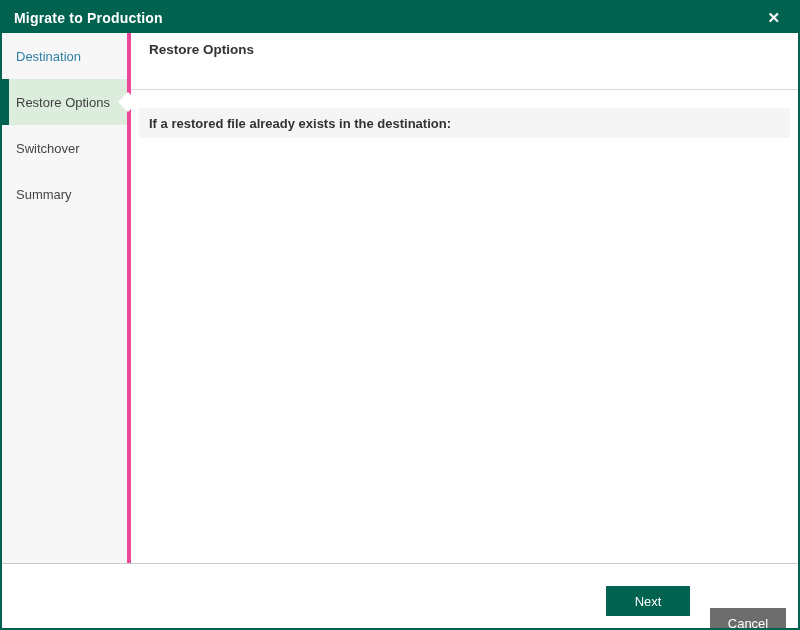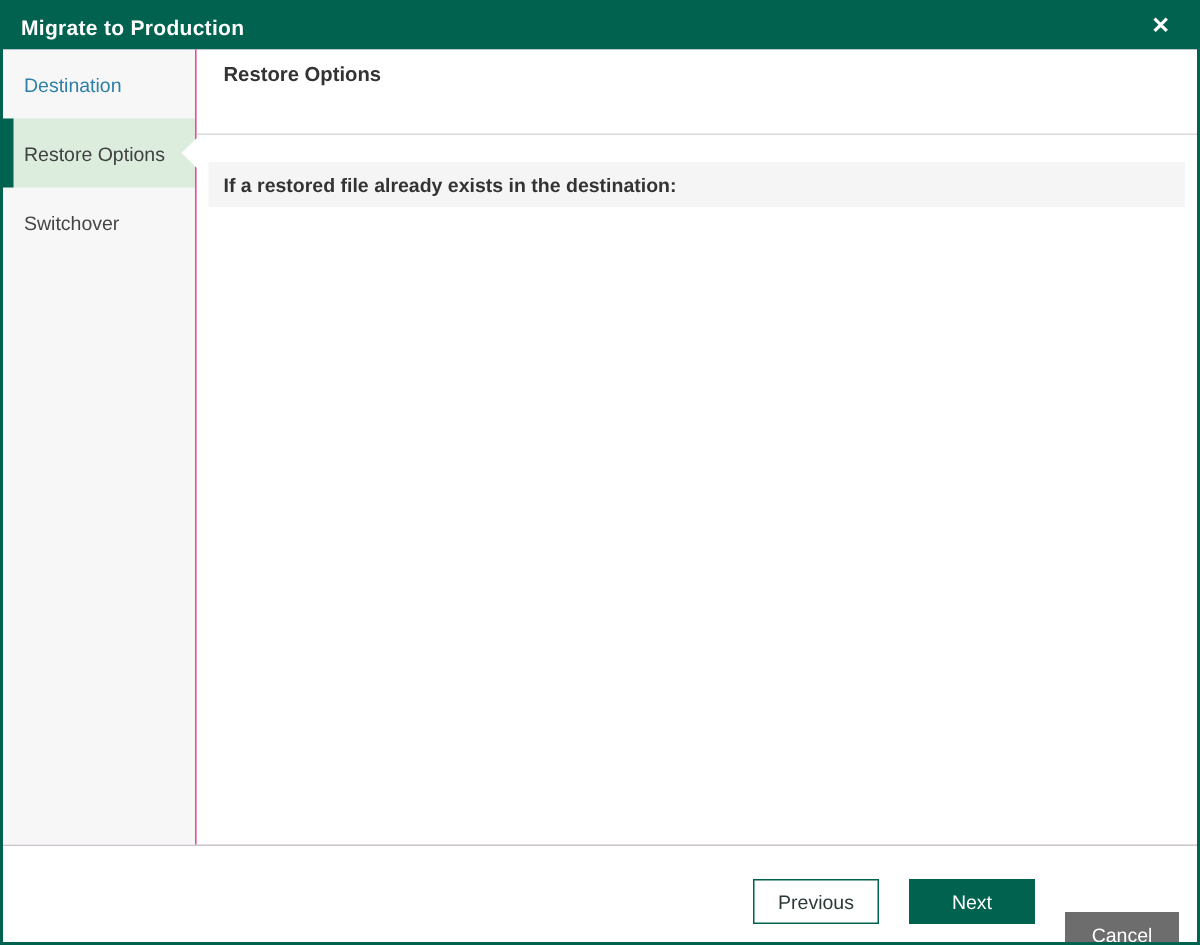--- a/index.html
+++ b/index.html
@@ -24,21 +24,21 @@
   .titlebar .close{
     margin-left:auto;cursor:pointer;
     font-size:15px;line-height:1;color:#ffffff;
     padding:2px 6px;font-weight:bold;
   }
   
   .main{flex:0 0 530px;height:530px;display:flex;}
   .sidebar{
     width:129px;flex:0 0 129px;
     background:#f7f7f7;
-    border-right:1px solid #ec4899;
+    border-right:4px solid #ec4899;
     position:relative;
   }
   .step{
     height:46px;display:flex;align-items:center;
     padding-left:14px;cursor:pointer;position:relative;
     color:#444444;
   }
   .step.completed{color:#2f7fa6;}
   .step.active{
     background:#dcedde;color:#404040;
@@ -112,31 +112,33 @@
     <div class="sidebar">
       <div class="step completed">
         <span>Destination</span>
       </div>
       <div class="step active">
         <span>Restore Options</span>
       </div>
       <div class="step">
         <span>Switchover</span>
       </div>
+      <div class="step">
+        <span>Summary</span>
+      </div>
     </div>
 
     <div class="content">
       <div class="content-header">
         <div class="h-title">Restore Options</div>
       </div>
 
       <div class="section-strip">If a restored file already exists in the destination:</div>
 
     </div>
   </div>
 
   <div class="footer">
-    <button class="btn btn-previous">Previous</button>
     <button class="btn btn-next">Next</button>
     <button class="btn btn-cancel">Cancel</button>
   </div>
 
 </div>
 
 </body></html>

